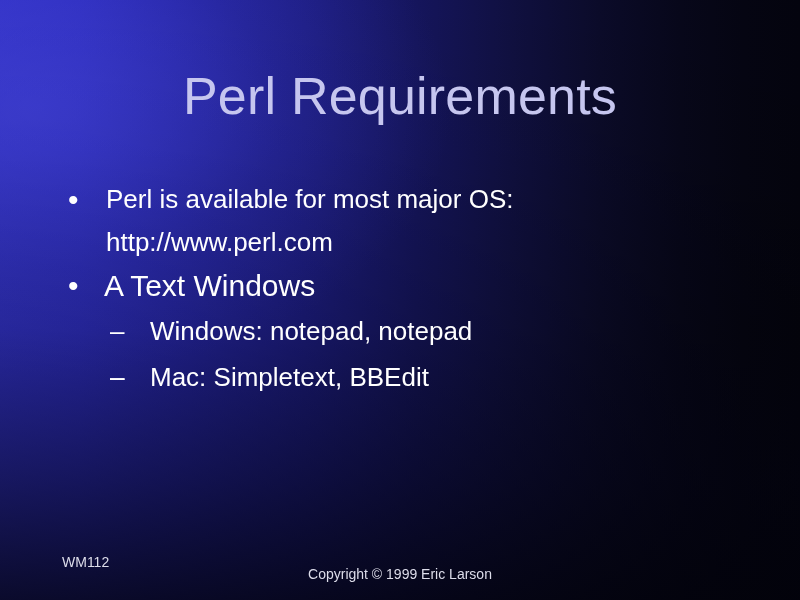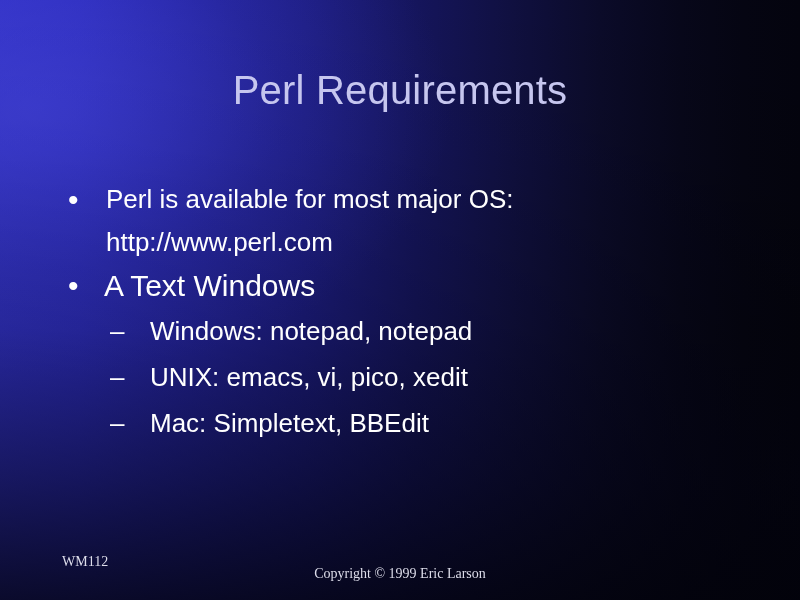--- a/index.html
+++ b/index.html
@@ -43,21 +43,21 @@
         #04040e 100%);
   }
 
   
   #title {
     position: absolute;
     left: 0;
     top: 68px;
     width: 800px;
     text-align: center;
-    font-size: 40px;
+    font-size: 52px;
     line-height: 1.1;
     color: #c6c6ef;
     letter-spacing: 0.2px;
     white-space: nowrap;
   }
 
   
   #body {
     position: absolute;
     left: 58px;
@@ -106,21 +106,21 @@
     color: #ffffff;
   }
 
   
   #footer {
     position: absolute;
     left: 0;
     bottom: 26px;
     width: 676px;
     height: 20px;
-    font-family: Liberation Serif, serif;
+    font-family: Liberation Sans, sans-serif;
     font-size: 14px;
     color: #ddddea;
   }
   #footer-left {
     position: absolute;
     left: 62px;
     top: 0;
   }
   #footer-center {
     position: absolute;
@@ -157,21 +157,20 @@
       <span>A Text Windows</span>
     </div>
 
     <div class="lvl3">
       <span class="dash">–</span>
       <span>Windows: notepad, notepad</span>
     </div>
 
     <div class="lvl3">
       <span class="dash">–</span>
-      <span>UNIX: emacs, vi, pico, xedit</span>
     </div>
 
     <div class="lvl3">
       <span class="dash">–</span>
       <span>Mac: Simpletext, BBEdit</span>
     </div>
 
   </div>
 
   <div id="footer">

